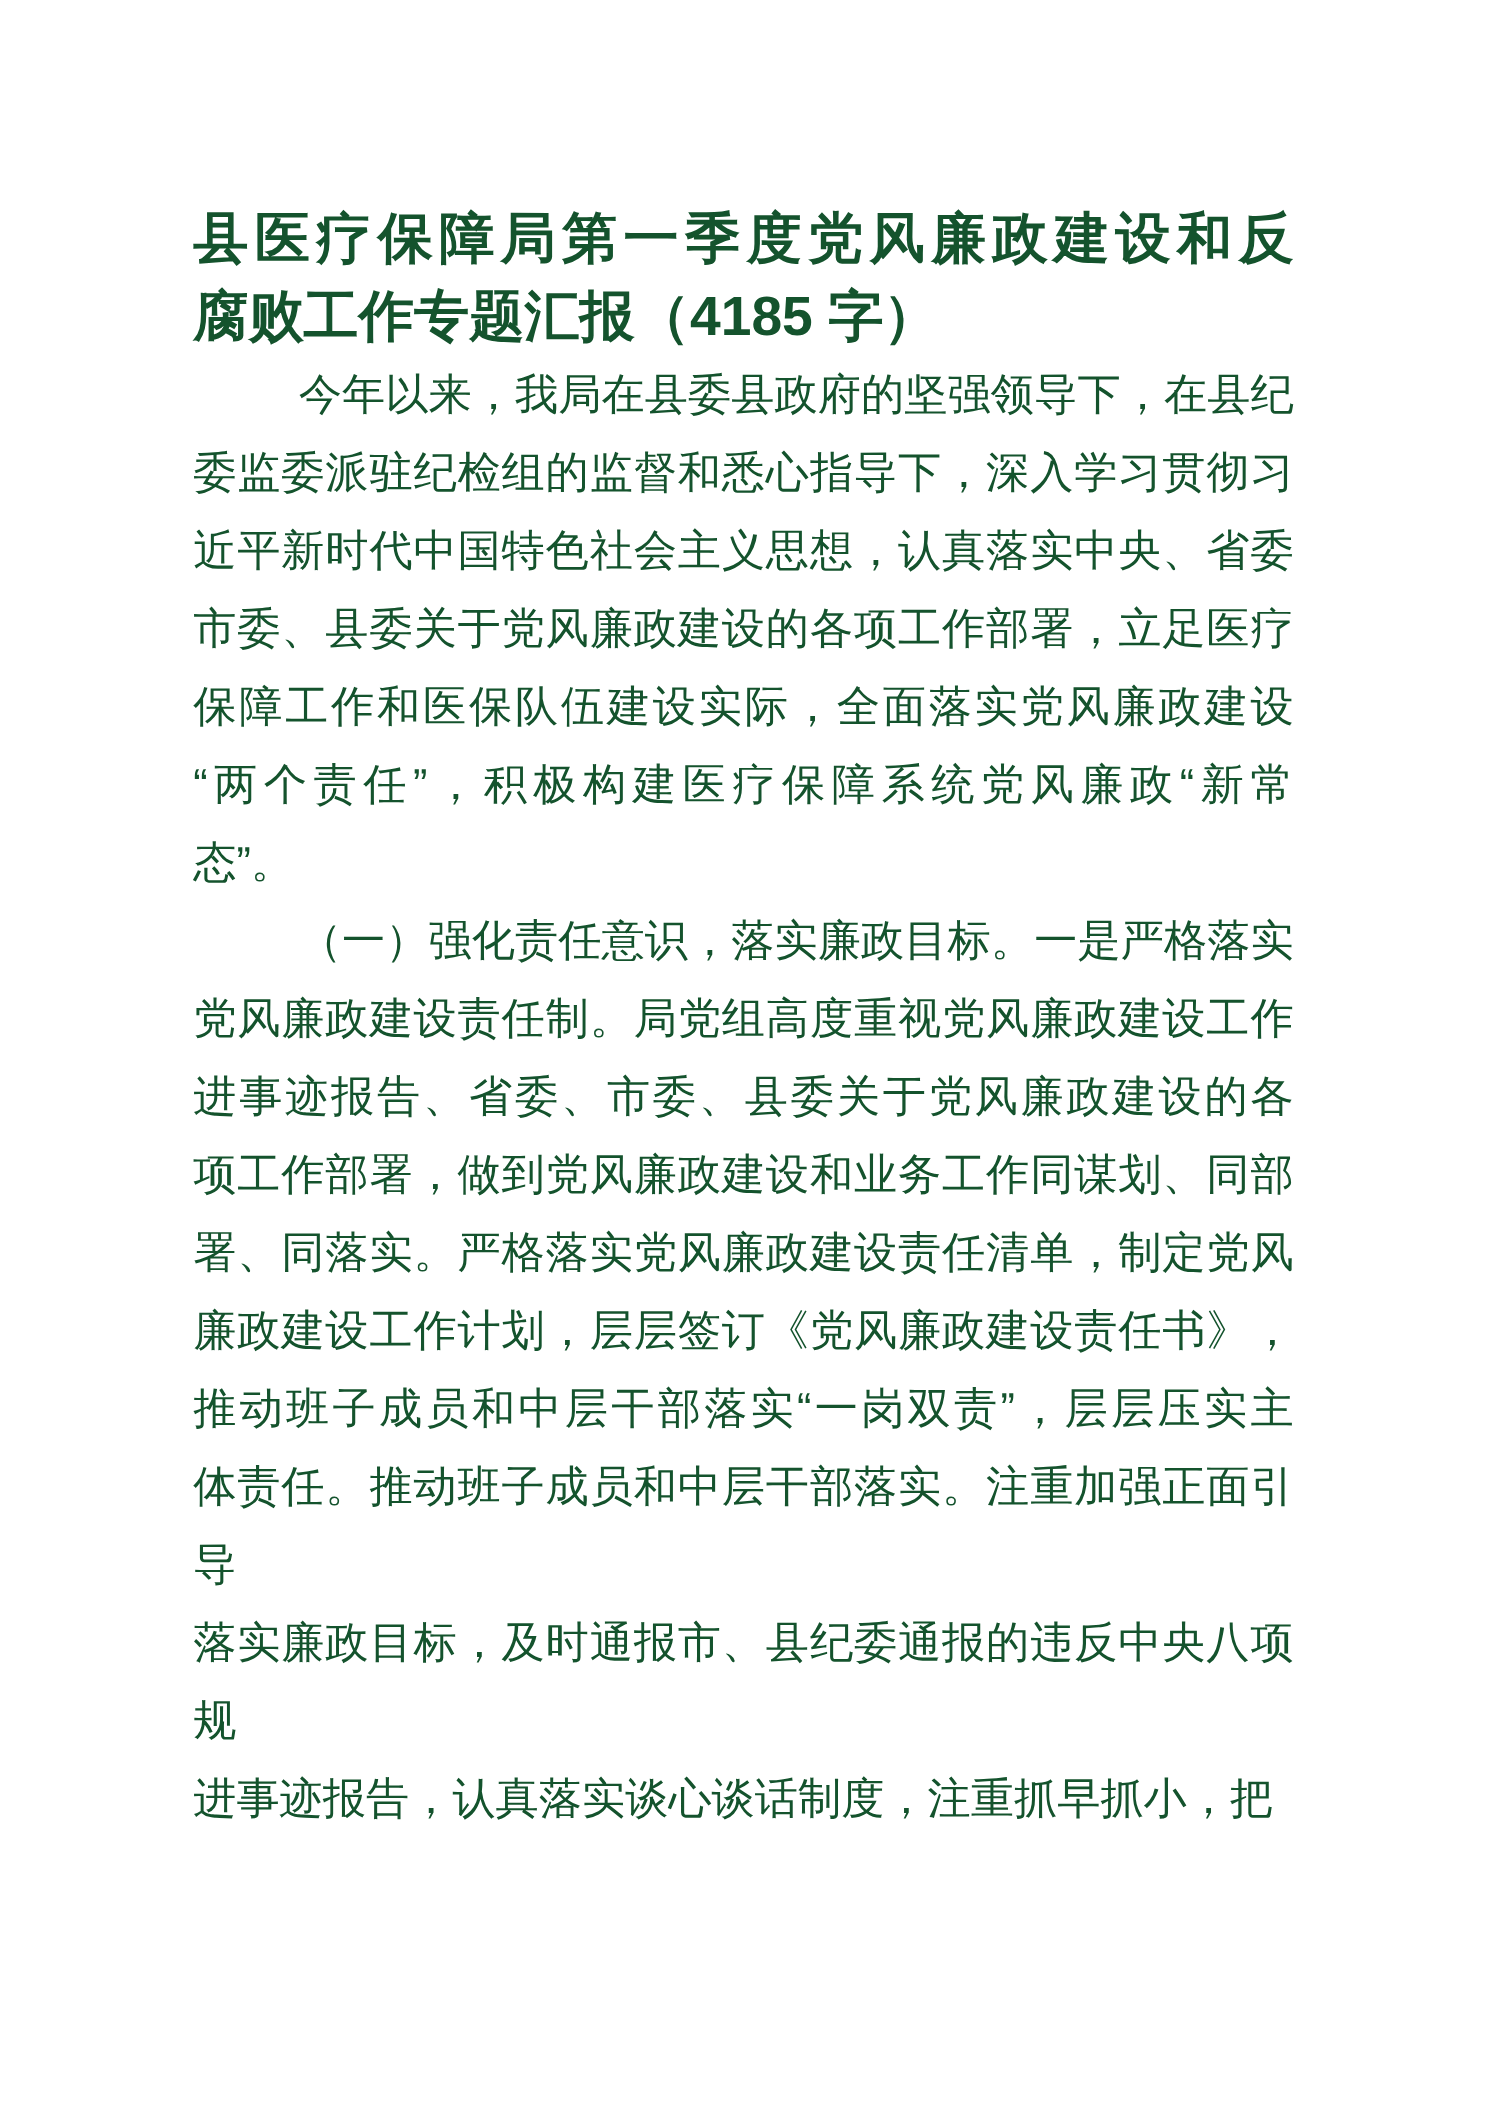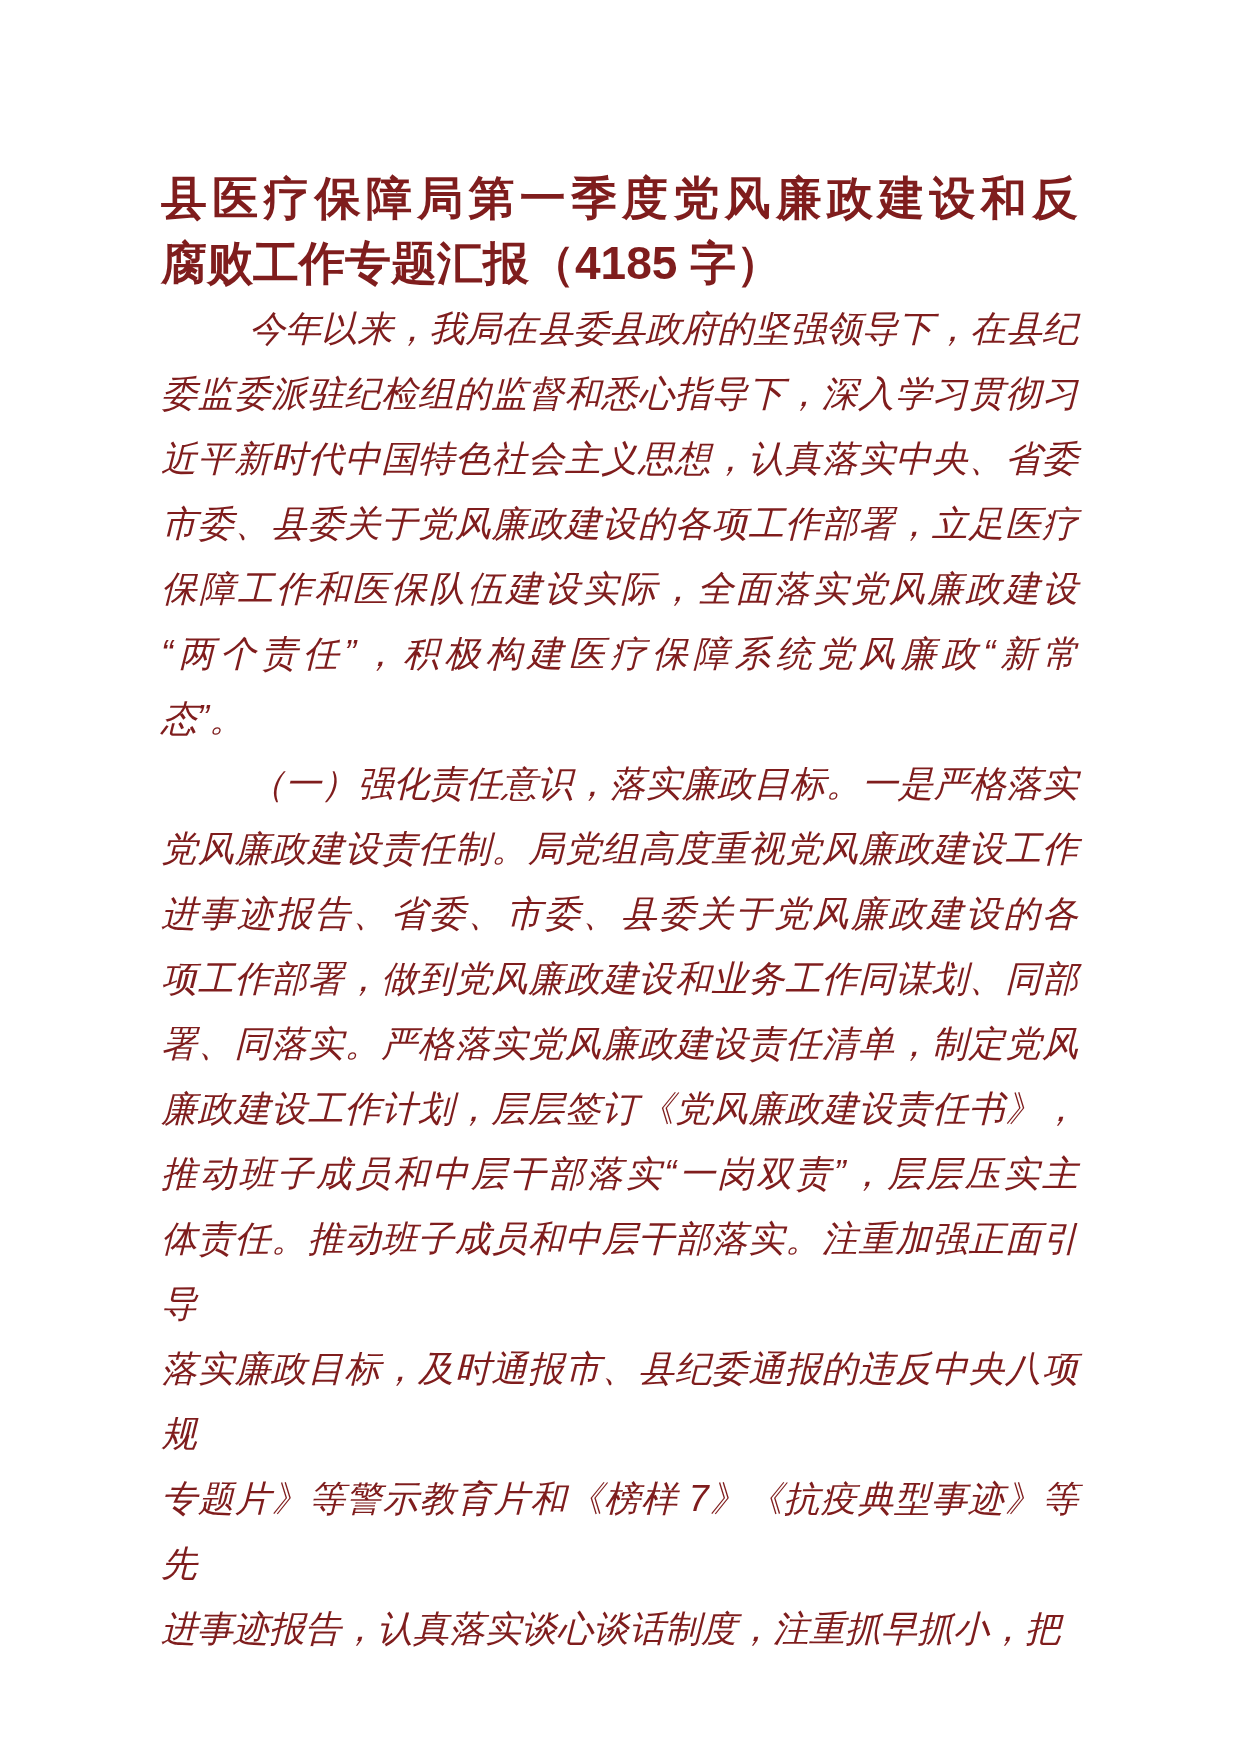--- a/index.html
+++ b/index.html
@@ -5,21 +5,21 @@
   html, body {
     margin: 0;
     padding: 0;
     background: #ffffff;
   }
   .page {
     position: relative;
     width: 1240px;
     height: 1754px;
     background: #ffffff;
-    color: #7f1d1d;
+    color: #14532d;
     font-family: "Liberation Sans", sans-serif;
     overflow: hidden;
   }
   .content {
     position: absolute;
     left: 161px;
     top: 166px;
     width: 917px;
   }
   .title-block {
@@ -30,21 +30,20 @@
     font-size: 46px;
     line-height: 65px;
     font-weight: 700;
     white-space: pre-wrap;
   }
   .body-line {
     font-size: 36px;
     line-height: 65px;
     font-weight: 400;
     white-space: pre-wrap;
-    font-style: italic;
   }
   .heading-line {
     font-weight: 700;
   }
   .fill {
     text-align: justify;
     text-align-last: justify;
   }
   .indent {
     text-indent: 88px;
@@ -75,18 +74,17 @@
     <div>
       <div class="body-line indent fill">（一）强化责任意识，落实廉政目标。一是严格落实</div>
       <div class="body-line fill">党风廉政建设责任制。局党组高度重视党风廉政建设工作</div>
       <div class="body-line fill">进事迹报告、省委、市委、县委关于党风廉政建设的各</div>
       <div class="body-line fill">项工作部署，做到党风廉政建设和业务工作同谋划、同部</div>
       <div class="body-line fill">署、同落实。严格落实党风廉政建设责任清单，制定党风</div>
       <div class="body-line fill">廉政建设工作计划，层层签订《党风廉政建设责任书》，</div>
       <div class="body-line fill">推动班子成员和中层干部落实“一岗双责”，层层压实主</div>
       <div class="body-line fill">体责任。推动班子成员和中层干部落实。注重加强正面引导</div>
       <div class="body-line fill">落实廉政目标，及时通报市、县纪委通报的违反中央八项规</div>
-      <div class="body-line fill">专题片》等警示教育片和《榜样 7》《抗疫典型事迹》等先</div>
       <div class="body-line">进事迹报告，认真落实谈心谈话制度，注重抓早抓小，把</div>
     </div>
 
   </div>
 </div>
 
 </body></html>

